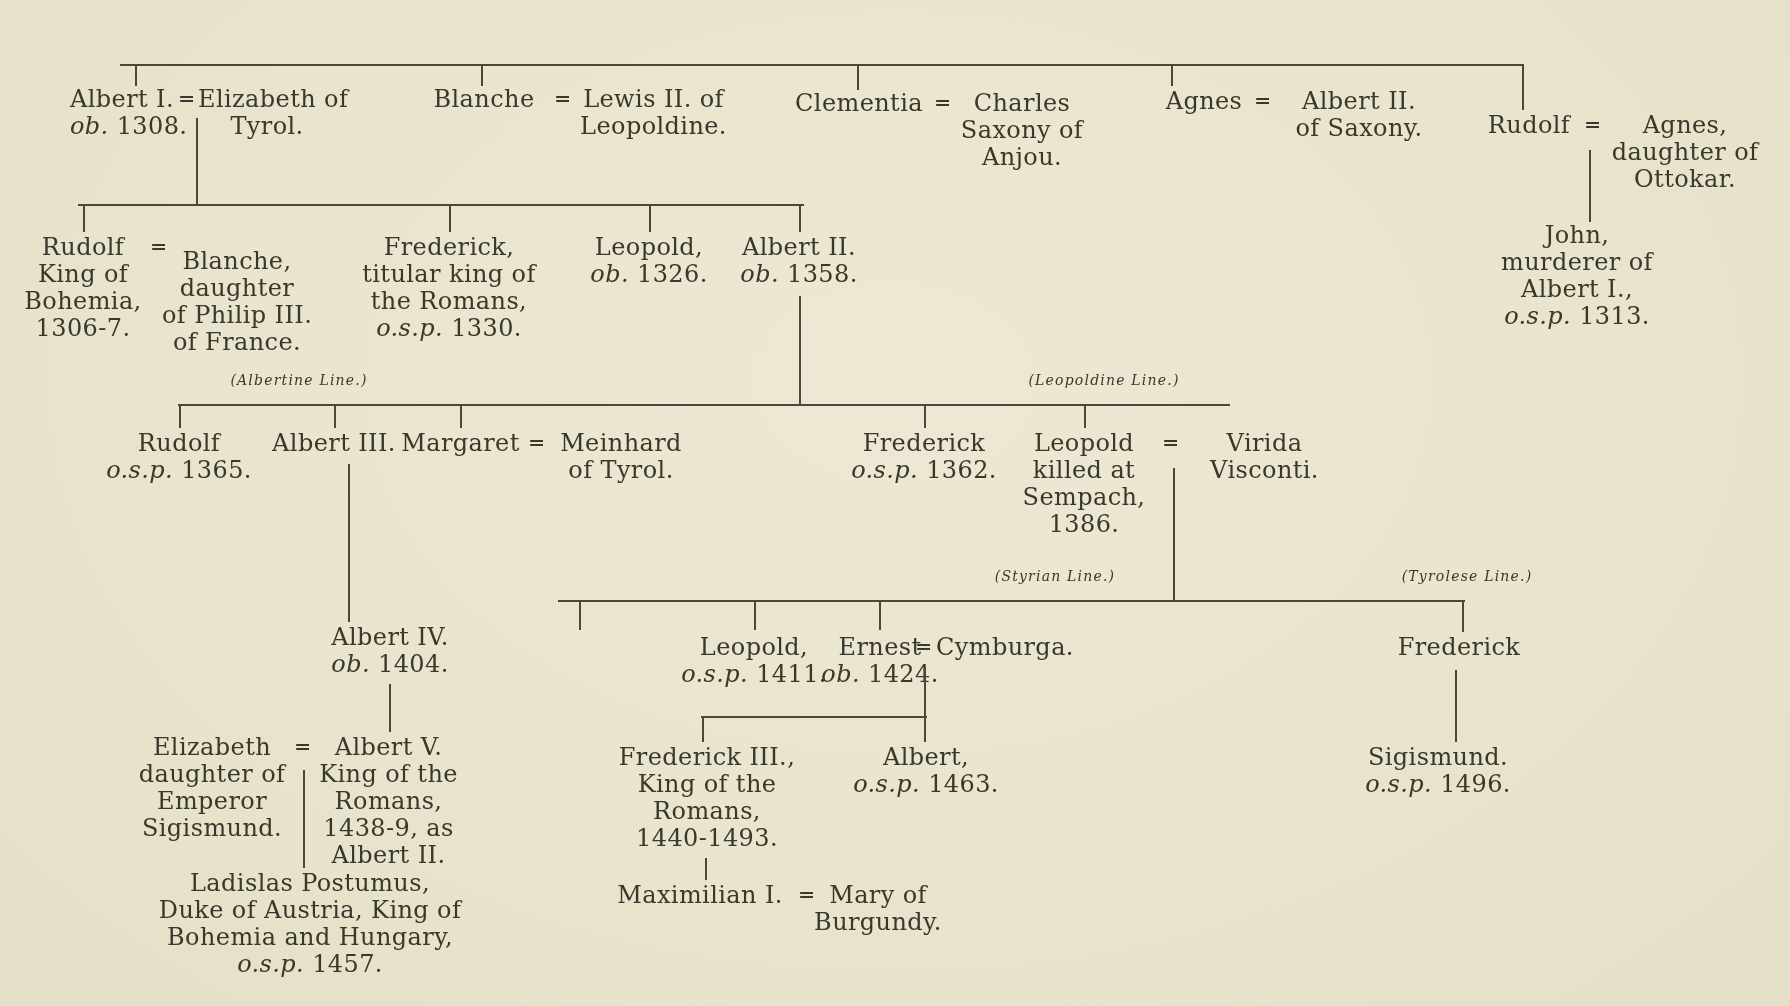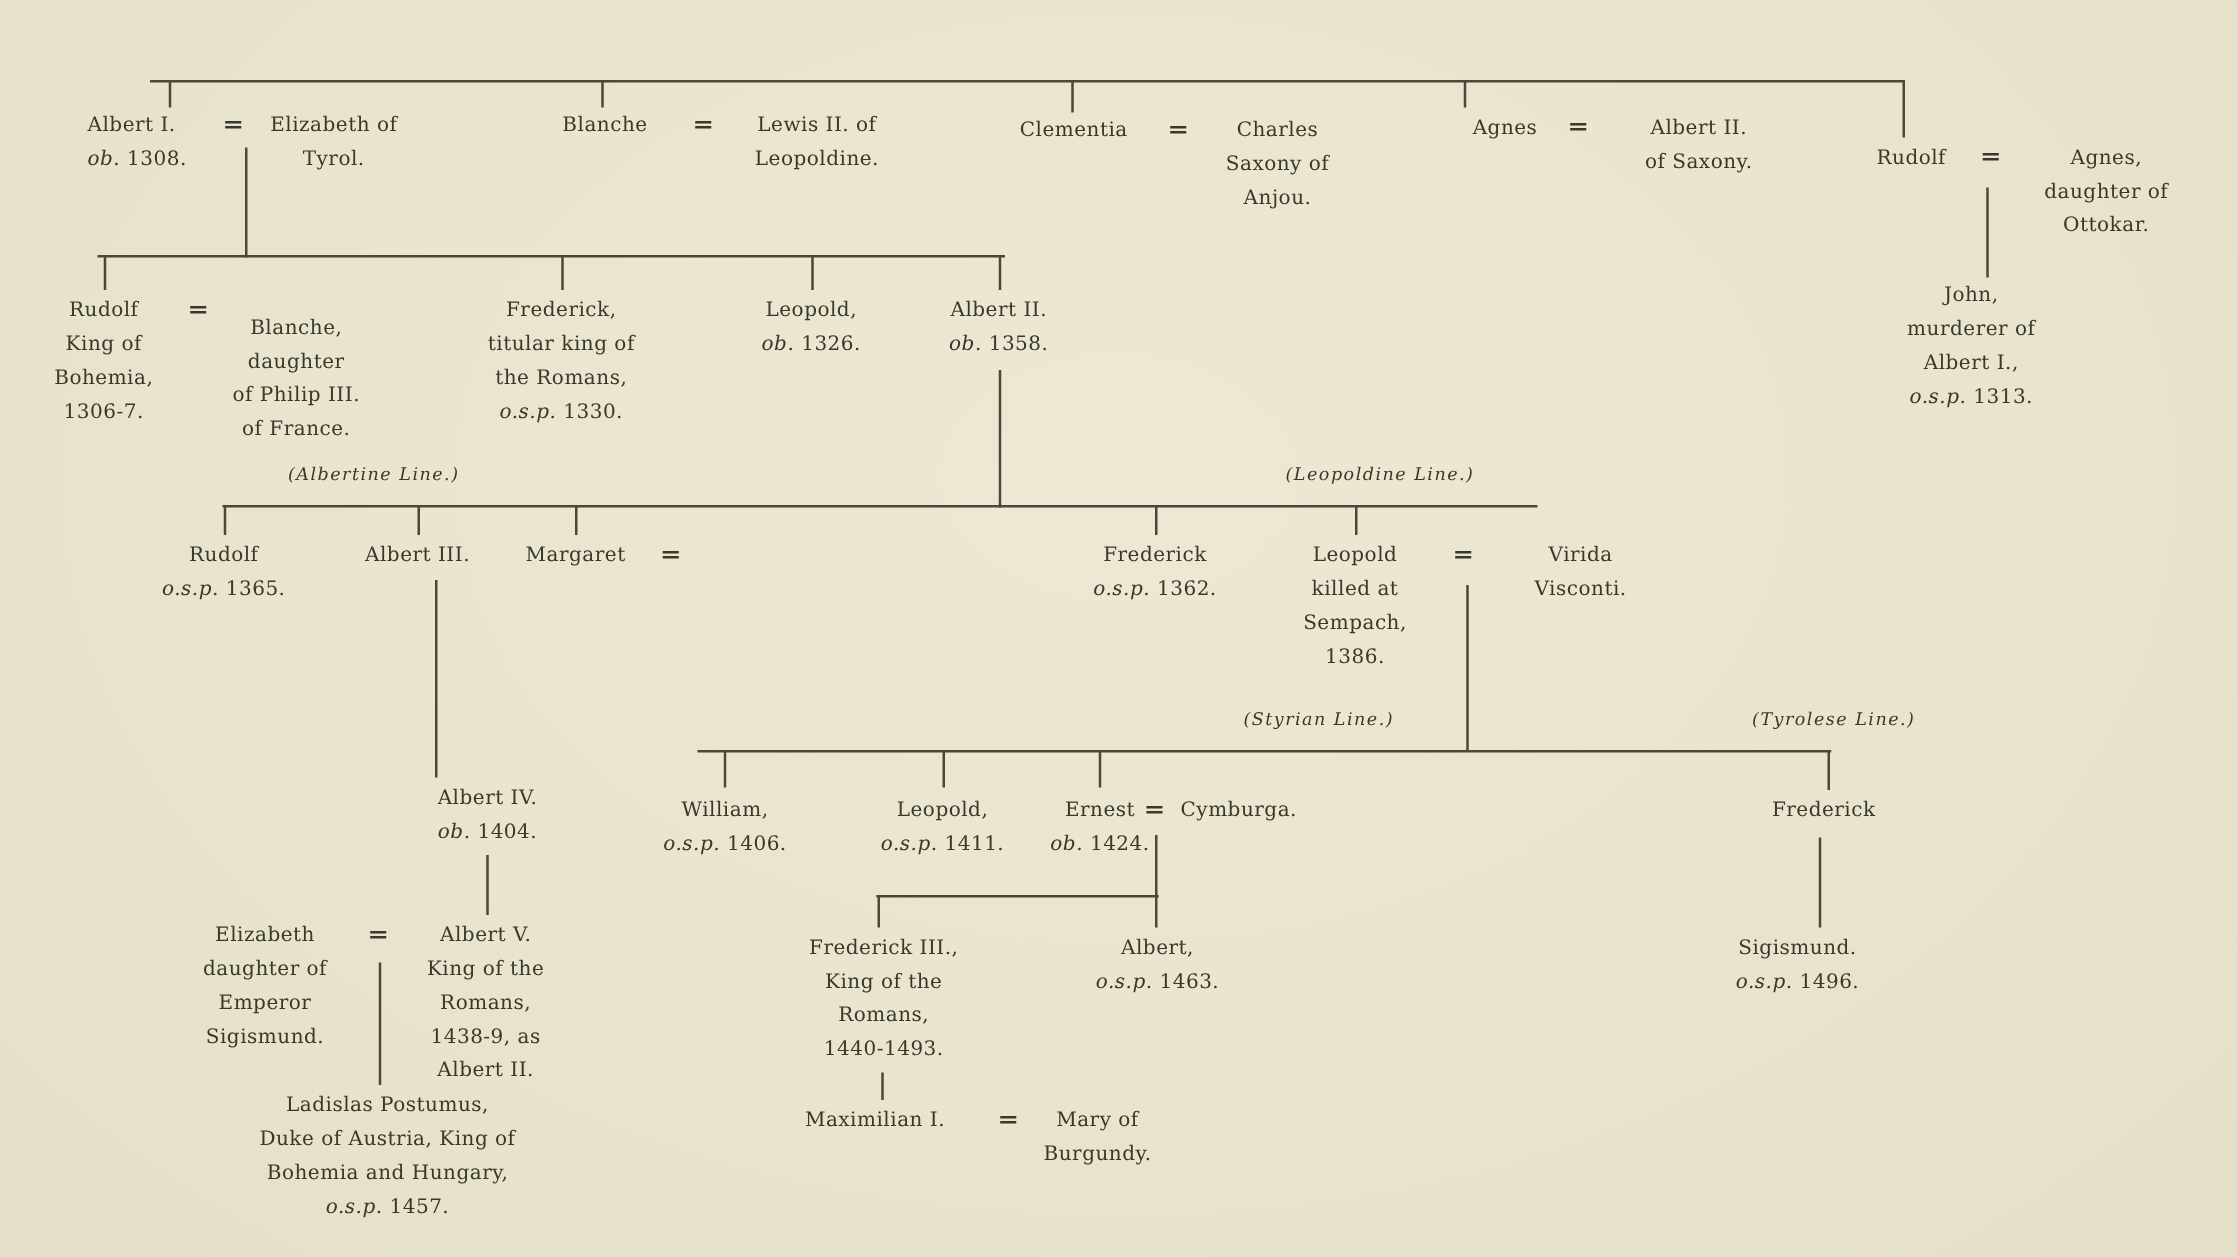--- a/index.html
+++ b/index.html
@@ -6,21 +6,21 @@
   .page{
     position:relative;width:1790px;height:1006px;overflow:hidden;
     background:radial-gradient(ellipse at 50% 38%, #ede8d3 0%, #e9e4cd 55%, #e4dfc6 100%);
     font-family:"DejaVu Serif","Liberation Serif",serif;
     color:#3a372c;
   }
   .title{
     position:absolute;text-align:center;font-size:22px;letter-spacing:2.5px;
     white-space:nowrap;
   }
-  .n{position:absolute;text-align:center;font-size:16px;line-height:27px;letter-spacing:0.4px;}
+  .n{position:absolute;text-align:center;font-size:24px;line-height:27px;letter-spacing:0.4px;}
   .n.al{text-align:left;}
   .tl{white-space:nowrap;}
   .eq{position:absolute;font-size:20.5px;line-height:27px;font-weight:bold;transform:scaleY(0.9);}
   .hl{position:absolute;height:2px;background:#4b473a;}
   .vl{position:absolute;width:2px;background:#4b473a;}
   .blabel{
     position:absolute;font-style:italic;font-size:14px;letter-spacing:1.2px;
     text-align:center;white-space:nowrap;
   }
   i{font-style:italic;}
@@ -149,20 +149,24 @@
     <div class="tl">Rudolf</div>
     <div class="tl"><i>o.s.p.</i> 1365.</div>
   </div>
   <div class="n" style="left:264px;top:430px;width:140px">
     <div class="tl">Albert III.</div>
   </div>
   <div class="n" style="left:398px;top:430px;width:125px">
     <div class="tl">Margaret</div>
   </div>
   <div class="eq" style="left:528px;top:430px">=</div>
+  <div class="n" style="left:550px;top:430px;width:142px">
+    <div class="tl">Meinhard</div>
+    <div class="tl">of Tyrol.</div>
+  </div>
   <div class="n" style="left:846px;top:430px;width:156px">
     <div class="tl">Frederick</div>
     <div class="tl"><i>o.s.p.</i> 1362.</div>
   </div>
   <div class="n" style="left:1018px;top:430px;width:132px">
     <div class="tl">Leopold</div>
     <div class="tl">killed at</div>
     <div class="tl">Sempach,</div>
     <div class="tl">1386.</div>
   </div>
@@ -183,24 +187,20 @@
   <div class="vl" style="left:579px;top:600px;height:30px"></div>
   <div class="vl" style="left:754px;top:600px;height:30px"></div>
   <div class="vl" style="left:879px;top:600px;height:30px"></div>
   <div class="vl" style="left:1462px;top:600px;height:32px"></div>
 
   <div class="n" style="left:324px;top:624px;width:132px">
     <div class="tl">Albert IV.</div>
     <div class="tl"><i>ob.</i> 1404.</div>
   </div>
 
-  <div class="n" style="left:504px;top:634px;width:152px">
-    <div class="tl">William,</div>
-    <div class="tl"><i>o.s.p.</i> 1406.</div>
-  </div>
   <div class="n" style="left:678px;top:634px;width:152px">
     <div class="tl">Leopold,</div>
     <div class="tl"><i>o.s.p.</i> 1411.</div>
   </div>
   <div class="n" style="left:818px;top:634px;width:124px">
     <div class="tl">Ernest</div>
     <div class="tl"><i>ob.</i> 1424.</div>
   </div>
   <div class="eq" style="left:915px;top:634px">=</div>
   <div class="n" style="left:936px;top:634px;width:110px">

